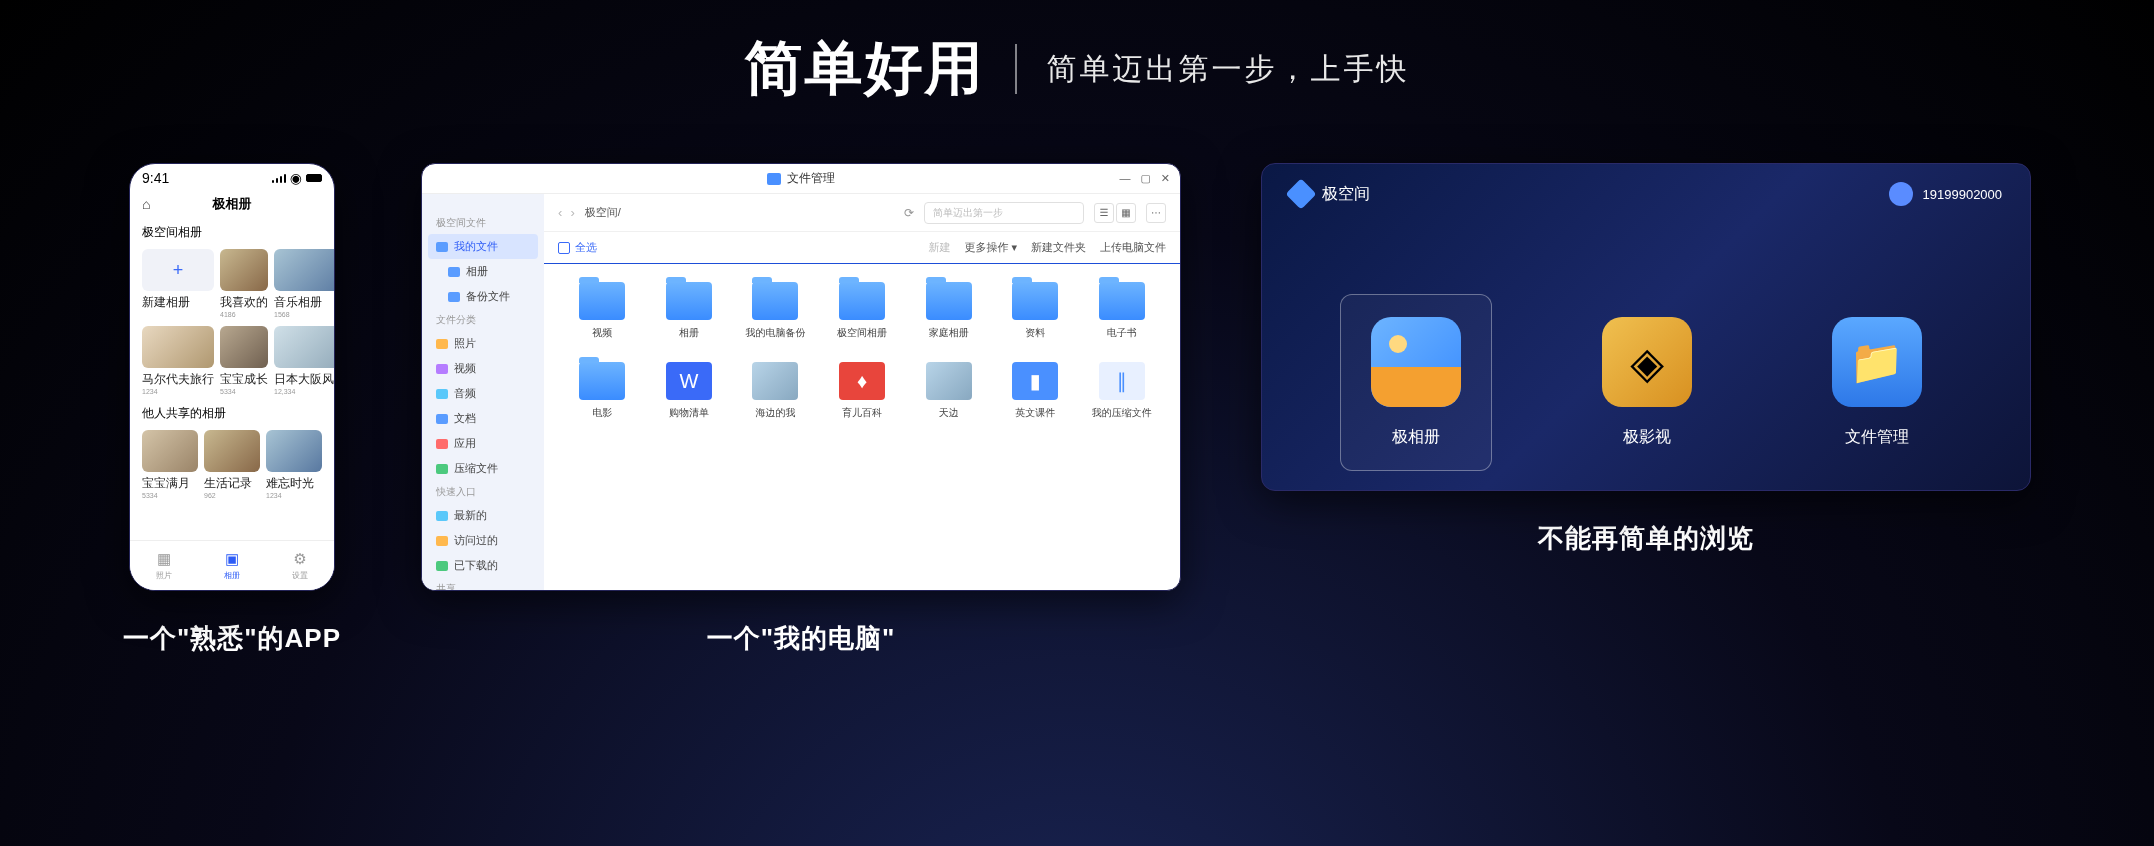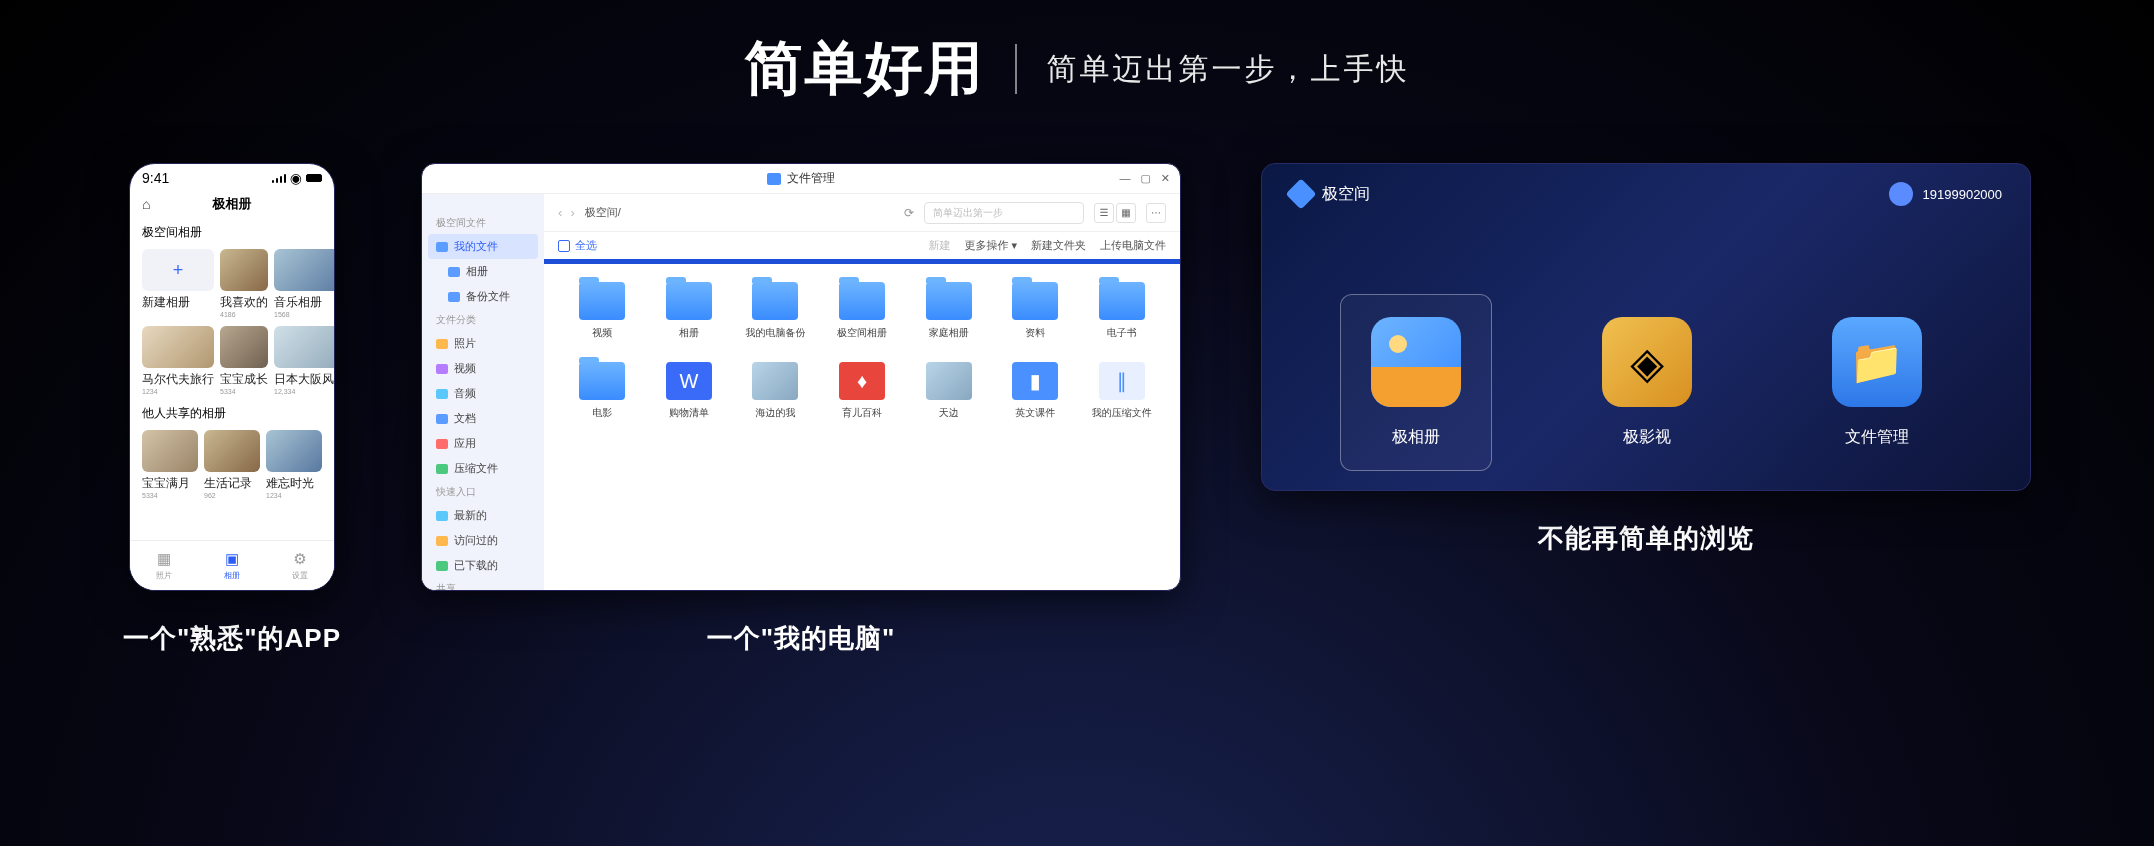--- a/index.html
+++ b/index.html
@@ -51,21 +51,21 @@
 .d-sic.c{background:#5ac8fa}
 .d-content{flex:1;display:flex;flex-direction:column}
 .d-tool{height:38px;display:flex;align-items:center;padding:0 14px;gap:10px;border-bottom:1px solid #f0f0f0}
 .d-nav{display:flex;gap:8px;color:#bbb;font-size:13px}
 .d-bread{font-size:11px;color:#555;flex:0 0 auto}
 .d-sp{flex:1}
 .d-ref{color:#999;font-size:12px}
 .d-search{width:160px;height:22px;border:1px solid #e0e0e0;border-radius:4px;font-size:10px;color:#bbb;padding:0 8px;display:flex;align-items:center}
 .d-vw{display:flex;gap:2px}
 .d-vwb{width:20px;height:20px;border:1px solid #e0e0e0;border-radius:3px;display:flex;align-items:center;justify-content:center;font-size:10px;color:#666}
-.d-act{height:32px;display:flex;align-items:center;padding:0 14px;gap:14px;font-size:11px;color:#555;border-bottom:5px solid #1d4ed8}
+.d-act{height:32px;display:flex;align-items:center;padding:0 14px;gap:14px;font-size:11px;color:#555;border-bottom:1px solid #1d4ed8}
 .d-chk{display:flex;align-items:center;gap:5px;color:#3a6af8}
 .d-grid{flex:1;padding:18px 20px;display:grid;grid-template-columns:repeat(7,1fr);gap:22px 10px;align-content:start}
 .d-file{display:flex;flex-direction:column;align-items:center;gap:6px;cursor:pointer}
 .d-ficon{width:46px;height:38px;border-radius:4px;display:flex;align-items:center;justify-content:center;font-size:20px;color:#fff}
 .d-ficon.fold{background:linear-gradient(180deg,#6db4ff,#3a8cff);position:relative}
 .d-ficon.fold::before{content:"";position:absolute;top:-5px;left:0;width:20px;height:6px;background:#6db4ff;border-radius:3px 3px 0 0}
 .d-ficon.word{background:#3a6af8}
 .d-ficon.pdf{background:#e8453c}
 .d-ficon.ppt{background:#4a90ff}
 .d-ficon.zip{background:#e8f0ff;color:#4a90ff}

